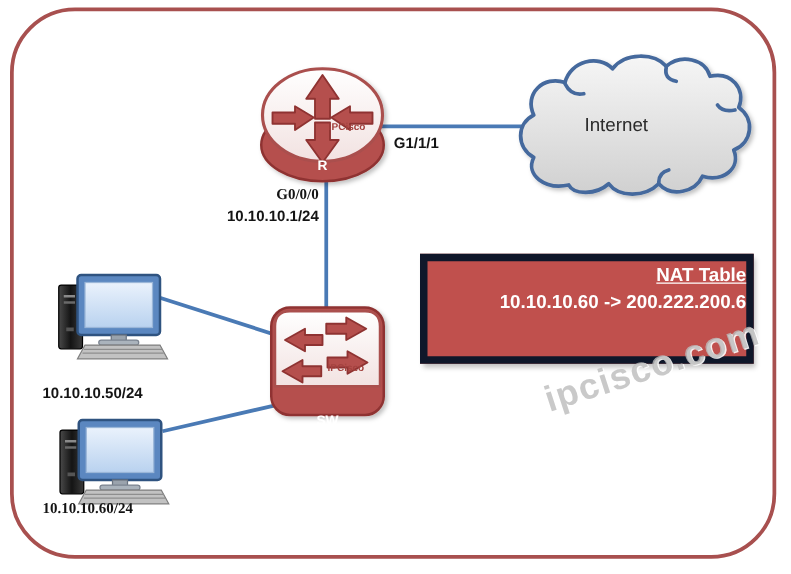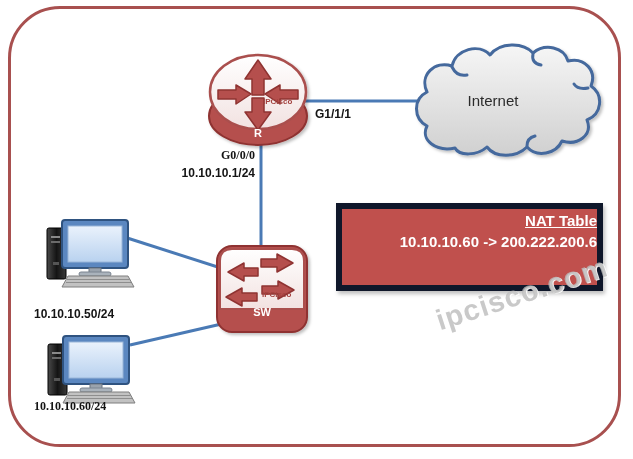--- a/index.html
+++ b/index.html
@@ -138,21 +138,21 @@
       <rect x="89" y="268" width="12" height="5" fill="#9aa3ad" stroke="#6b7480" stroke-width="1"></rect>
       <rect x="79" y="272" width="32" height="4" rx="2" fill="#aab3bc" stroke="#7b8490" stroke-width="1"></rect>
       <path d="M 68,276 L 128,276 L 134,287 L 62,287 Z" fill="#c2c2c2" stroke="#7e7e7e" stroke-width="1"></path>
       <path d="M 67,279.5 L 130,279.5 M 66,282.5 L 131,282.5" stroke="#8e8e8e" stroke-width="1" fill="none"></path>
     </g>
   </svg>
 
   <div class="node-text brand" style="left:263px;top:97px;">IPCisco</div>
   <div class="node-text device-name" style="left:258px;top:127px;">R</div>
   <div class="node-text brand" style="left:262px;top:290px;">IPCisco</div>
-  <div class="node-text device-name" style="left:262px;top:306px;">SW</div>
+  <div class="node-text device-name" style="left:262px;top:331px;">SW</div>
   <div class="internet-label">Internet</div>
 
   <div class="lbl" style="left:315px;top:106px;">G1/1/1</div>
   <div class="lbl lbl-right" style="left:130px;top:147px;font-family:Liberation Serif, serif;">G0/0/0</div>
   <div class="lbl lbl-right" style="left:130px;top:165px;">10.10.10.1/24</div>
 
   <div class="lbl" style="left:34px;top:282px;margin-top:24px;">10.10.10.50/24</div>
   <div class="lbl" style="left:34px;top:398px;font-family:Liberation Serif, serif;">10.10.10.60/24</div>
 
   <div class="nat">

